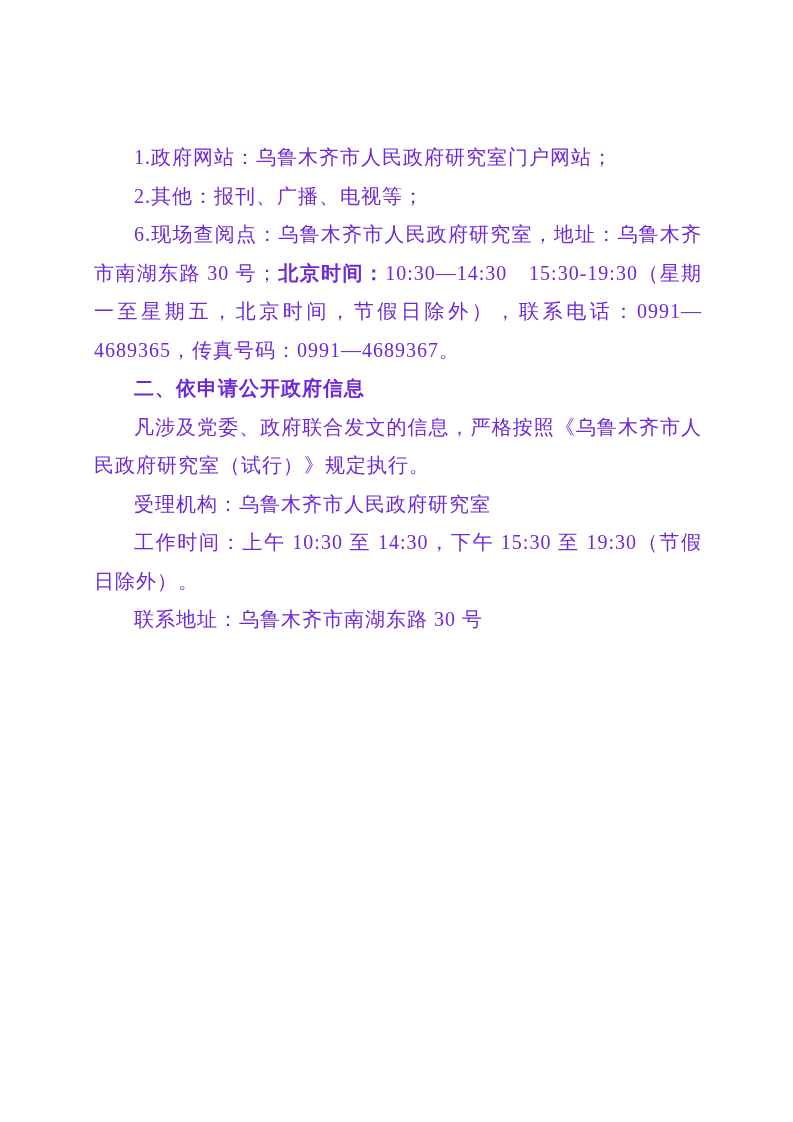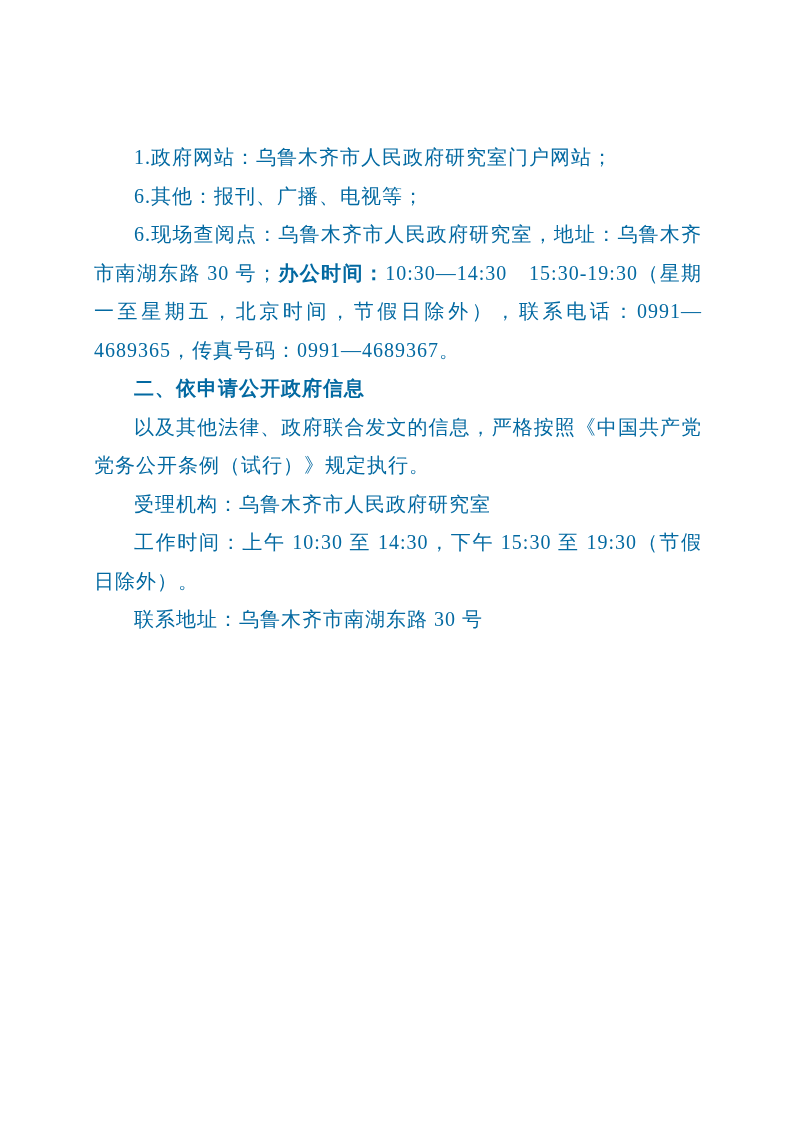--- a/index.html
+++ b/index.html
@@ -12,21 +12,21 @@
     width: 793px;
     height: 1122px;
     background: #ffffff;
     overflow: hidden;
   }
   .doc-body {
     position: absolute;
     left: 94px;
     top: 138px;
     width: 608px;
-    color: #0369a1;
+    color: #6d28d9;
     font-family: "Liberation Serif", serif;
     font-size: 20px;
     line-height: 38.5px;
     letter-spacing: 1px;
     text-align: justify;
     text-align-last: left;
   }
   .para {
     margin: 0;
     padding: 0;
@@ -40,21 +40,21 @@
     font-family: Liberation Serif, serif;
     font-weight: bold;
   }
 </style>
 </head>
 <body>
 
 <div class="page">
   <div class="doc-body" id="doc-body">
       <p class="para"><span>1.政府网站：乌鲁木齐市人民政府研究室门户网站；</span></p>
-      <p class="para"><span>6.其他：报刊、广播、电视等；</span></p>
-      <p class="para"><span>6.现场查阅点：乌鲁木齐市人民政府研究室，地址：乌鲁木齐市南湖东路 30 号；</span><span class="bold-hei">办公时间：</span><span>10:30—14:30　15:30-19:30（星期一至星期五，北京时间，节假日除外），联系电话：0991—4689365，传真号码：0991—4689367。</span></p>
+      <p class="para"><span>2.其他：报刊、广播、电视等；</span></p>
+      <p class="para"><span>6.现场查阅点：乌鲁木齐市人民政府研究室，地址：乌鲁木齐市南湖东路 30 号；</span><span class="bold-hei">北京时间：</span><span>10:30—14:30　15:30-19:30（星期一至星期五，北京时间，节假日除外），联系电话：0991—4689365，传真号码：0991—4689367。</span></p>
       <p class="para heading-para"><span class="bold-hei">二、依申请公开政府信息</span></p>
-      <p class="para"><span>以及其他法律、政府联合发文的信息，严格按照《中国共产党党务公开条例（试行）》规定执行。</span></p>
+      <p class="para"><span>凡涉及党委、政府联合发文的信息，严格按照《乌鲁木齐市人民政府研究室（试行）》规定执行。</span></p>
       <p class="para"><span>受理机构：乌鲁木齐市人民政府研究室</span></p>
       <p class="para"><span>工作时间：上午 10:30 至 14:30，下午 15:30 至 19:30（节假日除外）。</span></p>
       <p class="para"><span>联系地址：乌鲁木齐市南湖东路 30 号</span></p>
     </div>
 </div>
 
 </body></html>

